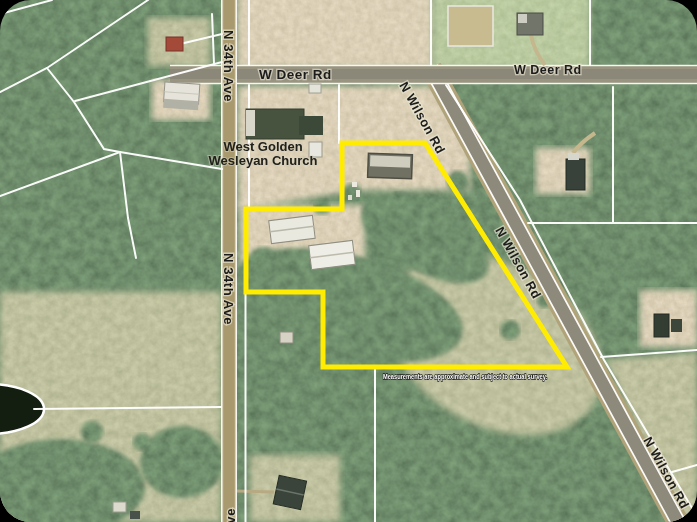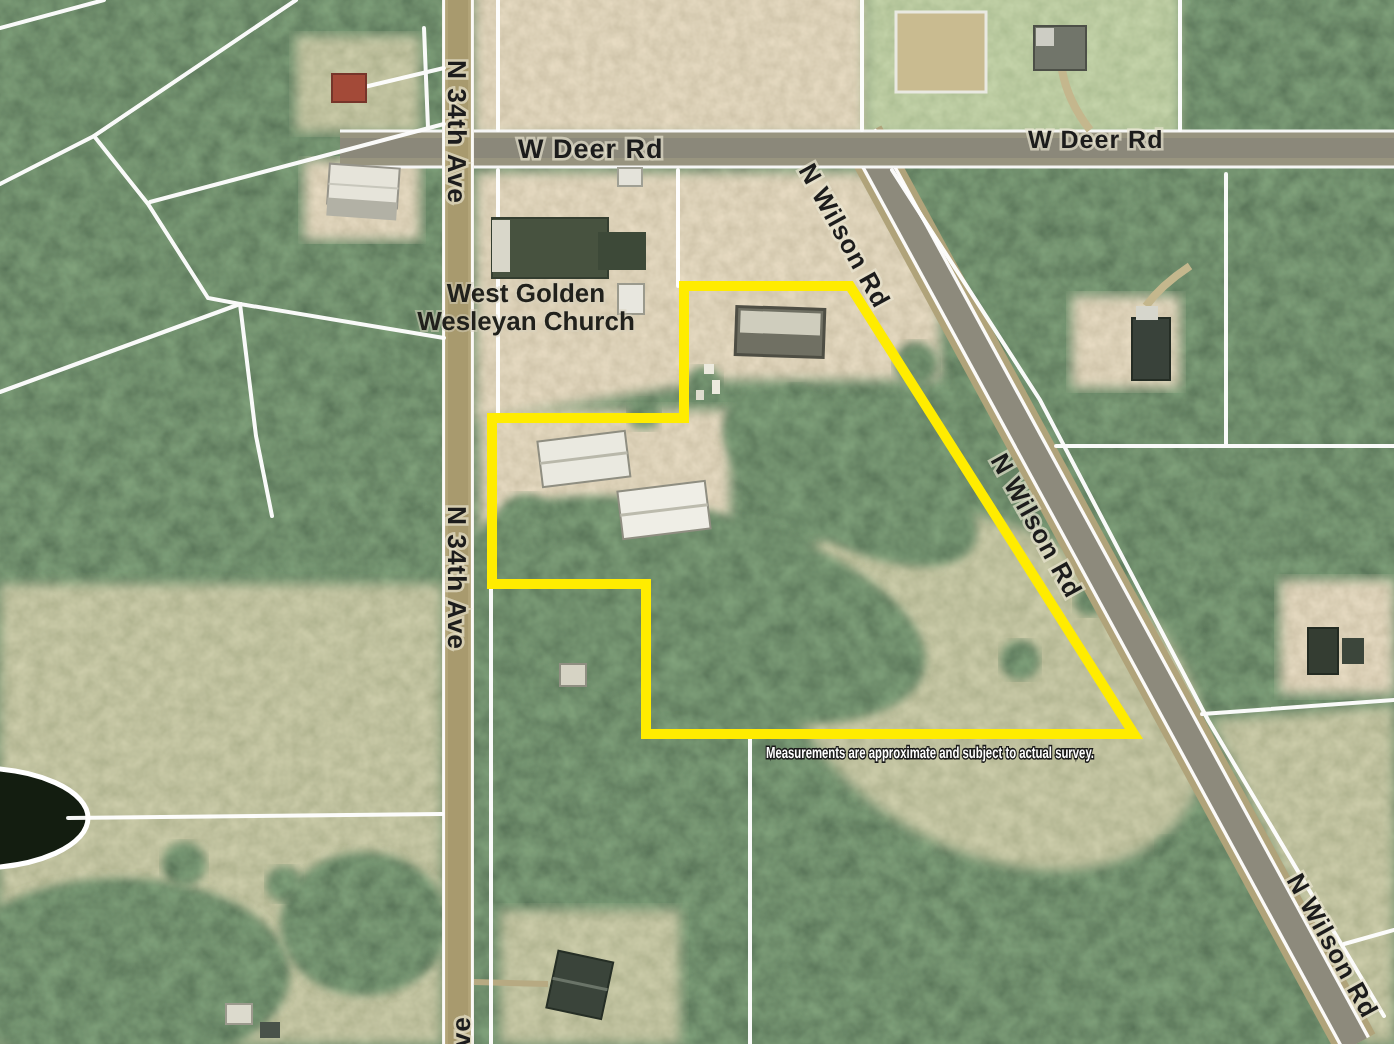--- a/index.html
+++ b/index.html
@@ -1,16 +1,16 @@
 <!DOCTYPE html>
 <html><head>
 <meta charset="utf-8">
 <style>
   html,body{margin:0;padding:0;background:#000;}
-  #stage{position:relative;width:697px;height:522px;overflow:hidden;font-family:"Liberation Sans",sans-serif;}
+  #stage{position:relative;width:697px;height:522px;overflow:hidden;font-family:"Liberation Sans",sans-serif;border-radius:31px;}
   svg{display:block;}
   text{font-family:"Liberation Sans",sans-serif;font-weight:bold;}
   .roadlabel{fill:#1c1c1c;stroke:rgba(235,230,210,0.65);stroke-width:2.6px;paint-order:stroke;letter-spacing:0.5px;}
   .poilabel{fill:#21211c;stroke:rgba(215,210,190,0.5);stroke-width:2px;paint-order:stroke;}
   .disclaimer{stroke:#1a1a1a;stroke-width:1.6px;paint-order:stroke;}
 </style>
 </head>
 <body>
 
 <div id="stage">

